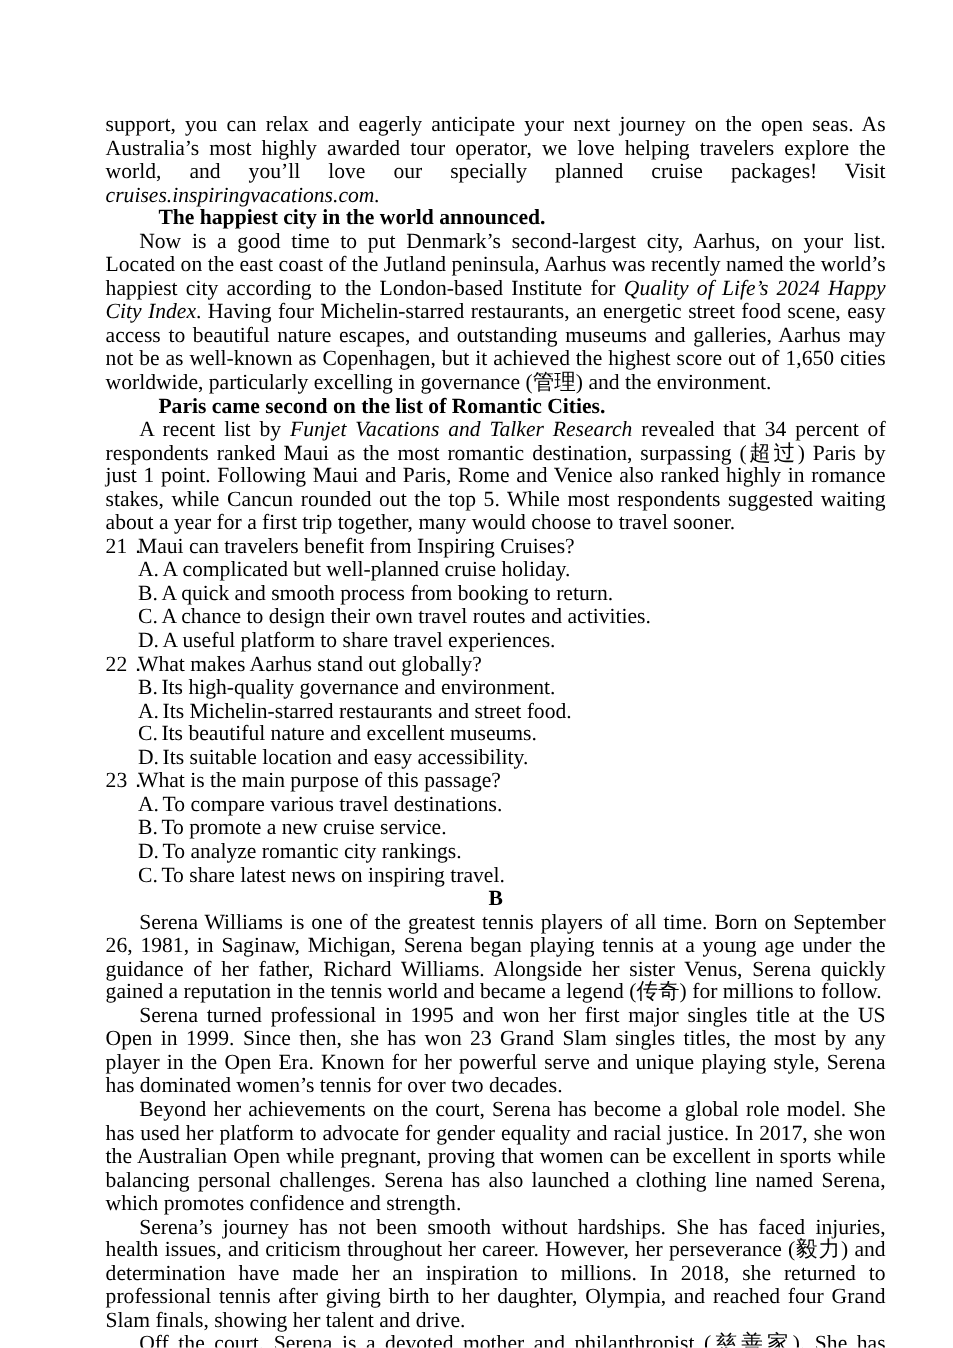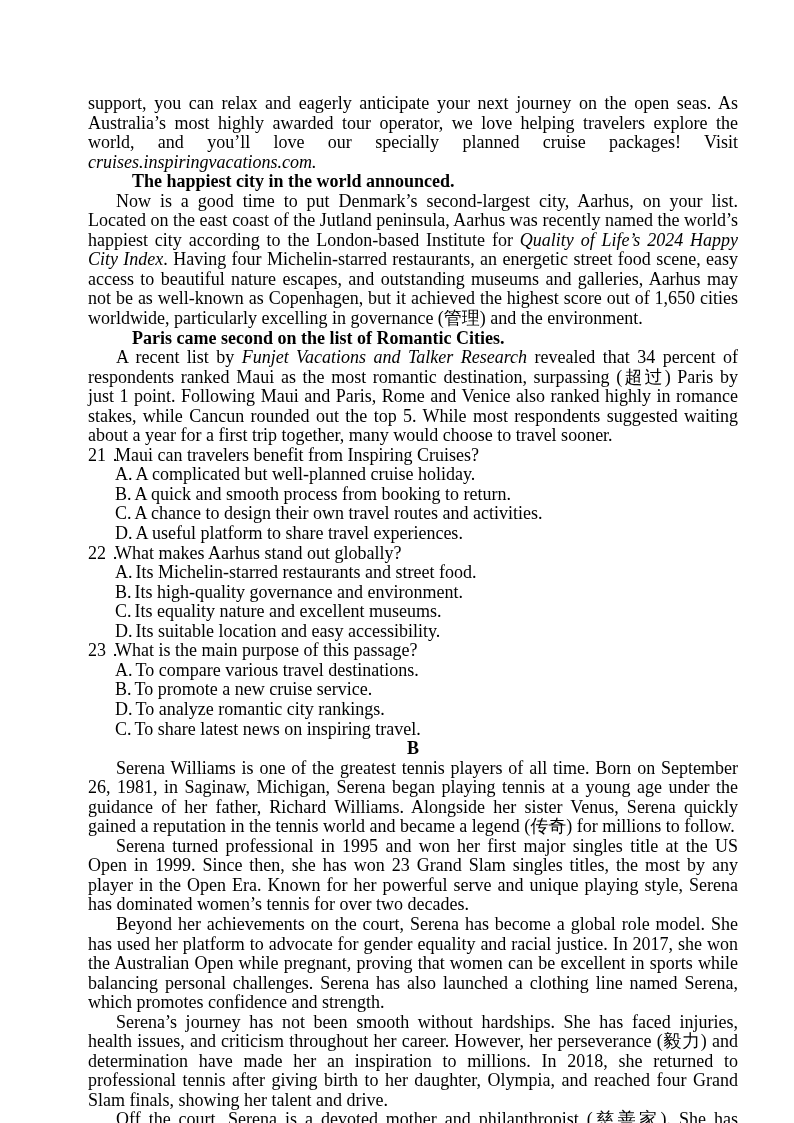--- a/index.html
+++ b/index.html
@@ -47,23 +47,23 @@
     <div class="opt"><span class="opt-letter">B.</span><span>A quick and smooth process from booking to return.</span></div>
     <div class="opt"><span class="opt-letter">C.</span><span>A chance to design their own travel routes and activities.</span></div>
     <div class="opt"><span class="opt-letter">D.</span><span>A useful platform to share travel experiences.</span></div>
   </div>
 
   <div>
     <div class="q">
       <span class="q-num">22．</span>
       <span class="q-text">What makes Aarhus stand out globally?</span>
     </div>
+    <div class="opt"><span class="opt-letter">B.</span><span>Its high-quality governance and environment.</span></div>
     <div class="opt"><span class="opt-letter">A.</span><span>Its Michelin-starred restaurants and street food.</span></div>
-    <div class="opt"><span class="opt-letter">B.</span><span>Its high-quality governance and environment.</span></div>
-    <div class="opt"><span class="opt-letter">C.</span><span>Its equality nature and excellent museums.</span></div>
+    <div class="opt"><span class="opt-letter">C.</span><span>Its beautiful nature and excellent museums.</span></div>
     <div class="opt"><span class="opt-letter">D.</span><span>Its suitable location and easy accessibility.</span></div>
   </div>
 
   <div>
     <div class="q">
       <span class="q-num">23．</span>
       <span class="q-text">What is the main purpose of this passage?</span>
     </div>
     <div class="opt"><span class="opt-letter">A.</span><span>To compare various travel destinations.</span></div>
     <div class="opt"><span class="opt-letter">B.</span><span>To promote a new cruise service.</span></div>

